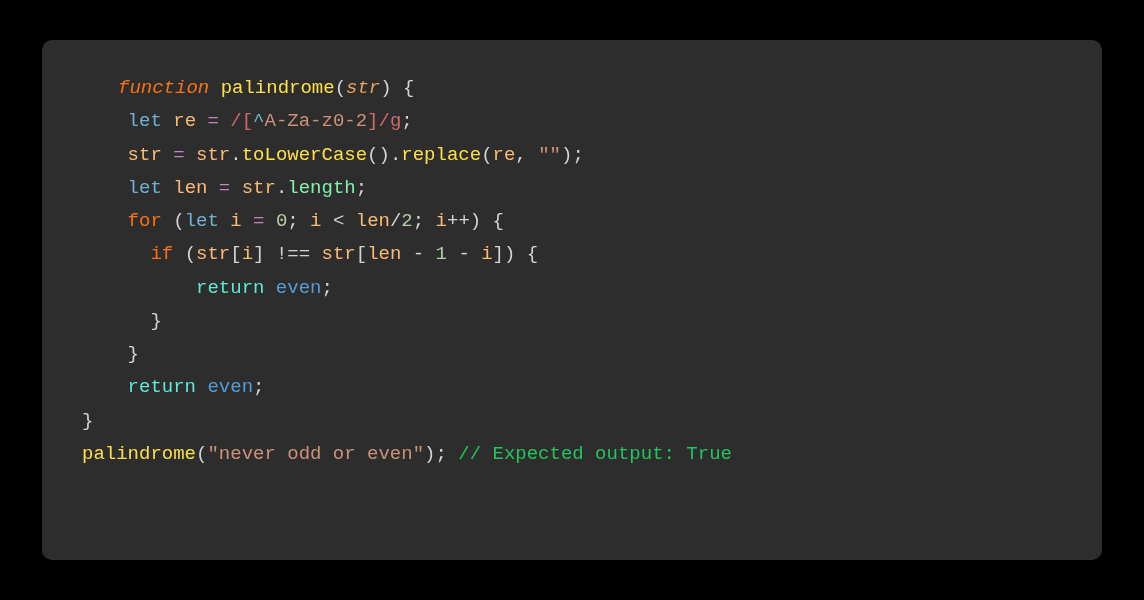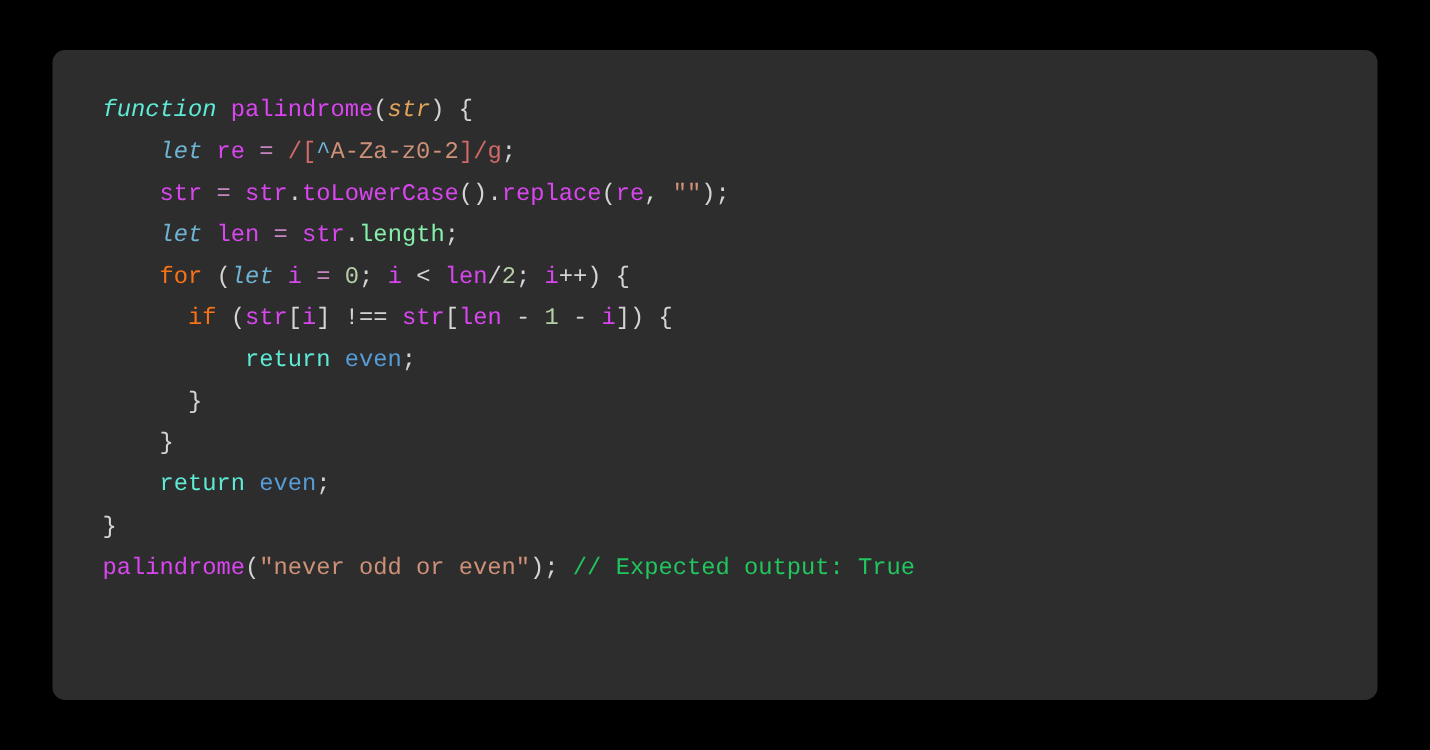--- a/index.html
+++ b/index.html
@@ -20,27 +20,27 @@
     height: 520px;
     overflow: hidden;
   }
   pre {
     font-family: inherit;
     font-size: 19px;
     line-height: 1.75;
     white-space: pre;
     color: #d4d4d4;
   }
-  .kw-func   { color: #5eead4; font-style: italic; }      
-  .kw-let    { color: #6fb3d2; font-style: italic; }      
+  .kw-func   { color: #f97316; font-style: italic; margin-left: 36px; }      
+  .kw-let    { color: #6fb3d2; }      
   .kw-for    { color: #f97316; }                           
   .kw-ret    { color: #5eead4; }                           
-  .fn-name   { color: #d946ef; }                           
+  .fn-name   { color: #fde047; }                           
   .param     { color: #e2a35a; font-style: italic; }       
-  .ident     { color: #d946ef; }                           
+  .ident     { color: #fdba74; }                           
   .prop      { color: #86efac; }                           
   .punct     { color: #d4d4d4; }                           
   .paren     { color: #d4d4d4; }
   .brace     { color: #d4d4d4; }
   .bracket   { color: #d4d4d4; }
   .op        { color: #d4d4d4; }
   .op-eq     { color: #c586c0; }
   .regex     { color: #d16969; }                           
   .regex-cls { color: #ce9178; }                           
   .regex-neg { color: #6fb3d2; }                           

